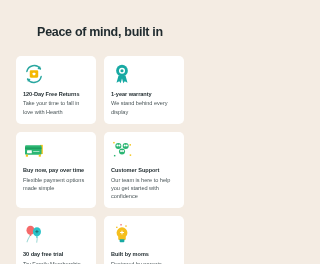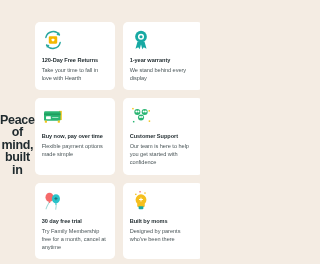--- a/index.html
+++ b/index.html
@@ -12,21 +12,21 @@
     background: #f4ece3;
     font-family: "Liberation Sans", sans-serif;
     overflow: hidden;
   }
   .page {
     width: 200px;
     height: 264px;
     box-sizing: border-box;
     background: #f4ece3;
     display: flex;
-    flex-direction: row;
+    flex-direction: column;
     align-items: center;
   }
   .page-title {
     font-size: 12.5px;
     font-weight: 700;
     color: #1f2a2e;
     letter-spacing: -0.3px;
     margin-top: 26px;
     margin-bottom: 0;
     text-align: center;

